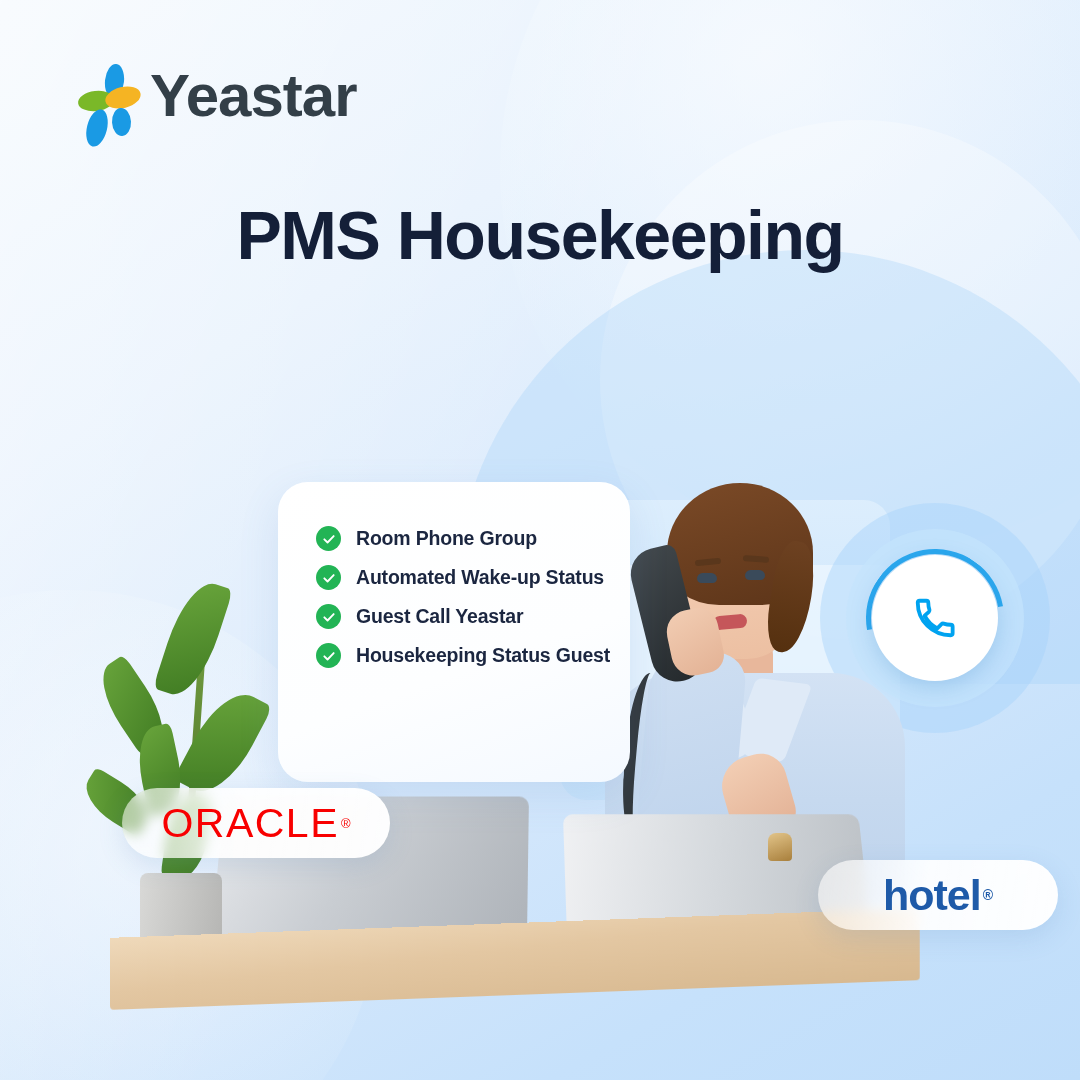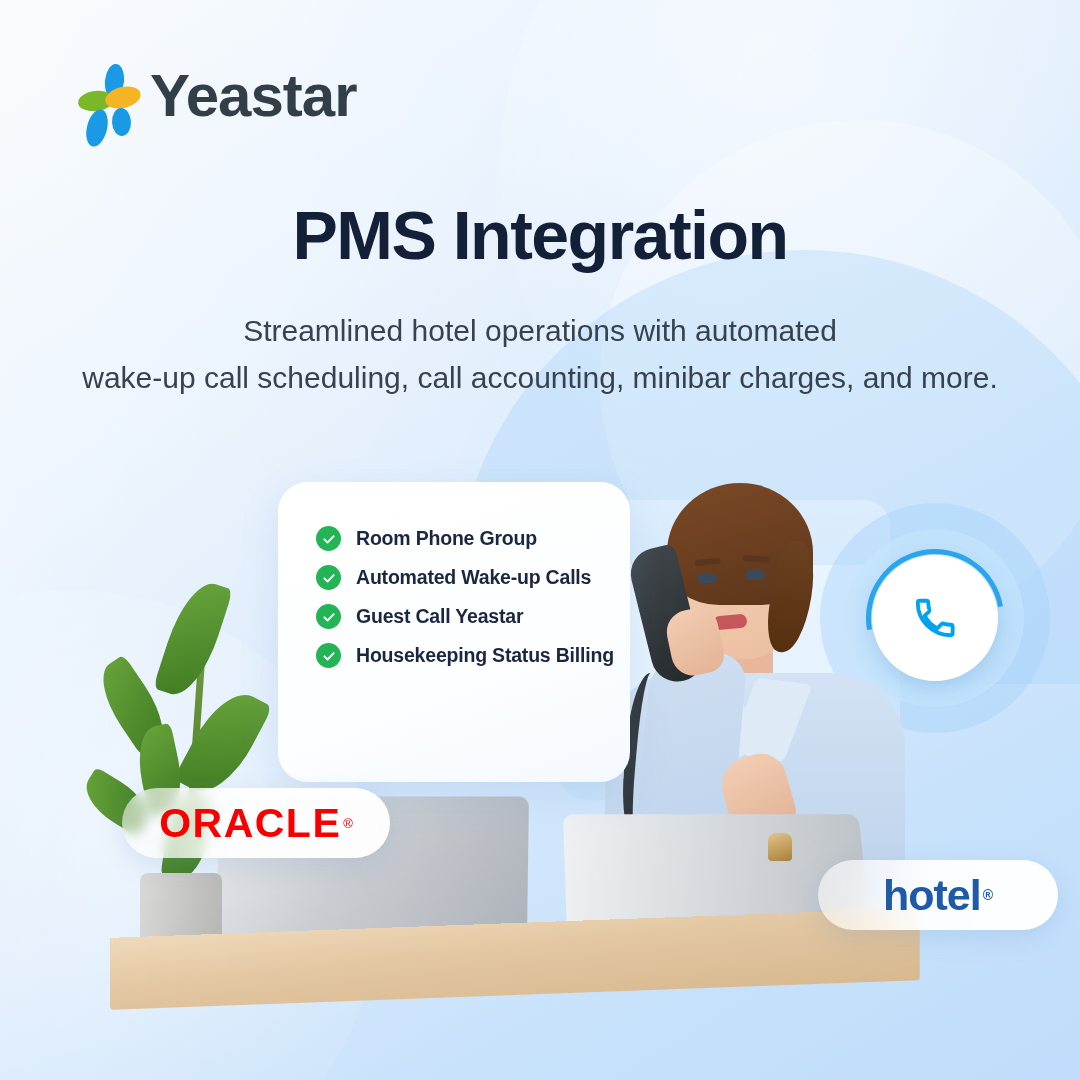--- a/index.html
+++ b/index.html
@@ -218,21 +218,21 @@
   .pill {
     position:absolute; display:flex; align-items:center; justify-content:center;
     background:linear-gradient(100deg, rgba(255,255,255,.55) 0%, rgba(255,255,255,.92) 45%, rgba(255,255,255,.97) 100%);
     border-radius:48px;
     box-shadow:0 8px 26px rgba(80,130,185,.16);
     backdrop-filter:blur(6px);
   }
   .pill-oracle { left:122px; top:788px; width:268px; height:70px; }
   .pill-micros { left:818px; top:860px; width:240px; height:70px; }
   .oracle-word {
-    font-size:41px; font-weight:700; color:#f80000; letter-spacing:1.5px;
+    font-size:41px; font-weight:400; color:#f80000; letter-spacing:1.5px;
     font-family:"Liberation Sans", sans-serif;
   }
   .oracle-reg { font-size:13px; color:#f80000; vertical-align:super; margin-left:2px; }
   .micros-word {
     font-size:43px; font-weight:700; color:#1e5aa8; letter-spacing:-1px;
   }
   .micros-reg { font-size:14px; color:#1e5aa8; vertical-align:super; margin-left:2px; font-weight:700; }
 </style>
 </head>
 <body>
@@ -249,25 +249,21 @@
     <div class="logo-mark">
       <i class="pet-top"></i>
         <i class="pet-left"></i>
         <i class="pet-right"></i>
       <i class="pet-bl"></i>
         <i class="pet-br"></i>
     </div>
     <div class="logo-word">Yeastar</div>
   </div>
 
-  <div class="headline">PMS Integration</div>
-  <div class="subtitle">
-    <span>Streamlined hotel operations with automated</span>
-    <span>wake-up call scheduling, call accounting, minibar charges, and more.</span>
-  </div>
+  <div class="headline">PMS Housekeeping</div>
 
   <div class="stage">
 
     <div class="panel-back"></div>
     <div class="panel-back2"></div>
 
     <div class="ring-wrap">
       <div class="ring-outer"></div>
       <div class="ring-inner"></div>
       <div class="ring-accent"></div>
@@ -323,37 +319,37 @@
             </svg>
         </span>
         <span class="feat-label">Room Phone Group</span>
       </div>
       <div class="feat">
         <span class="check">
           <svg viewBox="0 0 24 24" fill="none" stroke="#ffffff" stroke-width="3.2" stroke-linecap="round" stroke-linejoin="round">
               <path d="M4 12.5l5.5 5.5L20 7"></path>
             </svg>
         </span>
-        <span class="feat-label">Automated Wake-up Calls</span>
+        <span class="feat-label">Automated Wake-up Status</span>
       </div>
       <div class="feat">
         <span class="check">
           <svg viewBox="0 0 24 24" fill="none" stroke="#ffffff" stroke-width="3.2" stroke-linecap="round" stroke-linejoin="round">
               <path d="M4 12.5l5.5 5.5L20 7"></path>
             </svg>
         </span>
         <span class="feat-label">Guest Call Yeastar</span>
       </div>
       <div class="feat">
         <span class="check">
           <svg viewBox="0 0 24 24" fill="none" stroke="#ffffff" stroke-width="3.2" stroke-linecap="round" stroke-linejoin="round">
               <path d="M4 12.5l5.5 5.5L20 7"></path>
             </svg>
         </span>
-        <span class="feat-label">Housekeeping Status Billing</span>
+        <span class="feat-label">Housekeeping Status Guest</span>
       </div>
     </div>
 
   </div>
 
   <div class="pill pill-oracle">
     <span class="oracle-word">ORACLE</span>
     <span class="oracle-reg">®</span>
   </div>
   <div class="pill pill-micros">

